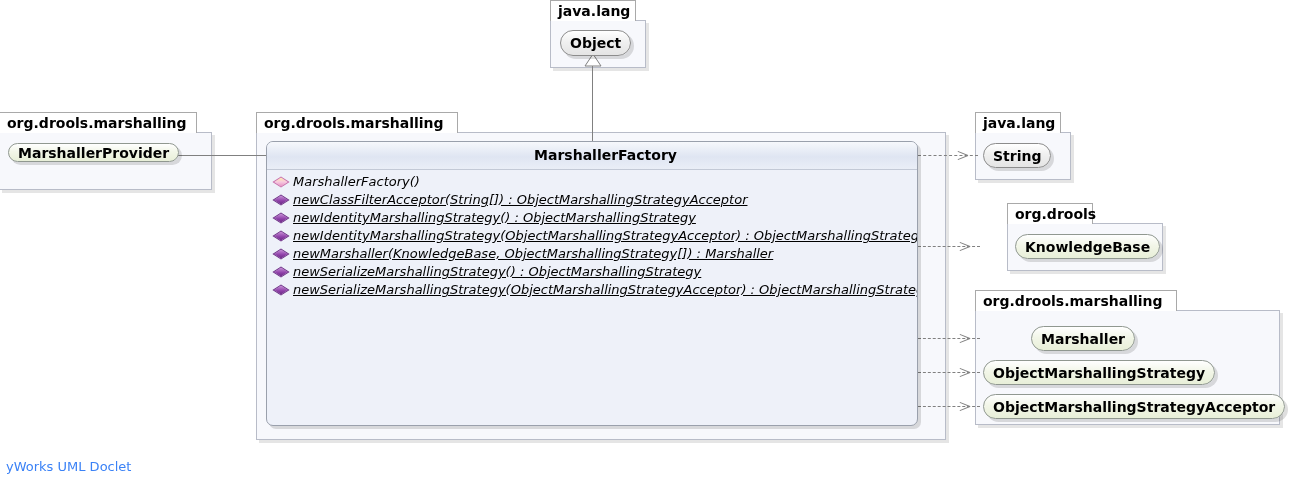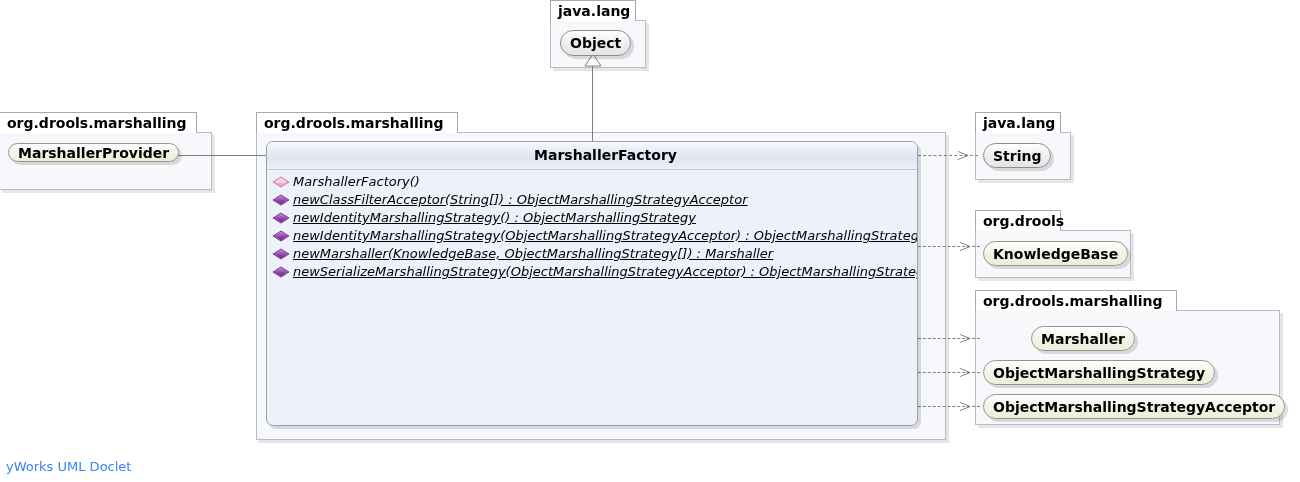--- a/index.html
+++ b/index.html
@@ -245,38 +245,42 @@
       <span class="micon method"></span>
       <span class="msig static">newIdentityMarshallingStrategy(ObjectMarshallingStrategyAcceptor) : ObjectMarshallingStrategy</span>
     </div>
 
 
     <div class="member">
       <span class="micon method"></span>
       <span class="msig static">newMarshaller(KnowledgeBase, ObjectMarshallingStrategy[]) : Marshaller</span>
     </div>
 
+    <div class="member">
+      <span class="micon method"></span>
+      <span class="msig static">newSerializeMarshallingStrategy() : ObjectMarshallingStrategy</span>
+    </div>
 
     <div class="member">
       <span class="micon method"></span>
       <span class="msig static">newSerializeMarshallingStrategy(ObjectMarshallingStrategyAcceptor) : ObjectMarshallingStrategy</span>
     </div>
 
   </div>
 </div>
 
 <div class="package" style="left:975px; top:112px; width:96px; height:62px;">
   <div class="pkg-tab" style="width:86px;">java.lang</div>
   <div class="pkg-body" style="top:20px; width:96px; height:48px;"></div>
   <div class="node clazz" style="left:8px; top:31px; height:25px;">
     <span>String</span>
   </div>
 </div>
 
-<div class="package" style="left:975px; top:203px; width:144px; height:62px;margin-top:7px;">
+<div class="package" style="left:1007px; top:203px; width:144px; height:62px;">
   <div class="pkg-tab" style="width:86px;">org.drools</div>
   <div class="pkg-body" style="top:20px; width:156px; height:48px;"></div>
   <div class="node iface" style="left:8px; top:31px; height:25px;">
     <span>KnowledgeBase</span>
   </div>
 </div>
 
 <div class="package" style="left:975px; top:290px; width:305px; height:135px;">
   <div class="pkg-tab" style="width:202px;">org.drools.marshalling</div>
   <div class="pkg-body" style="top:20px; width:305px; height:115px;"></div>

